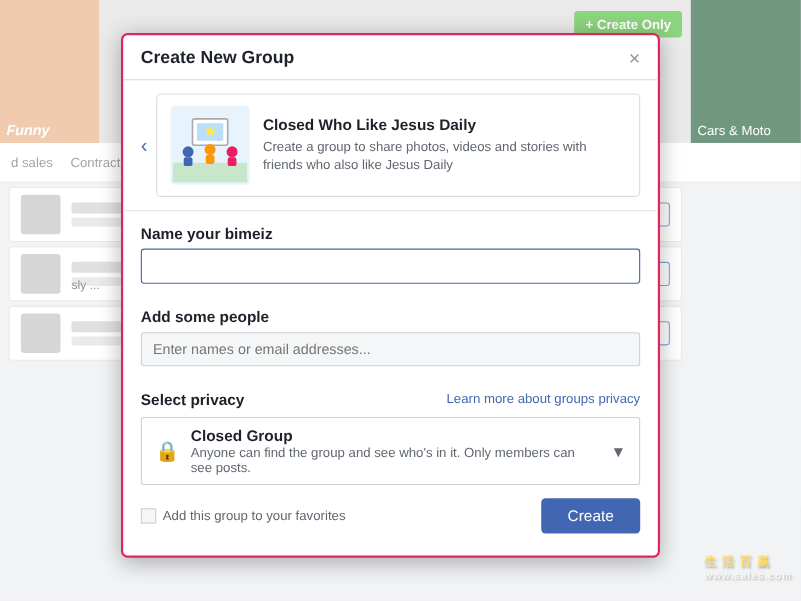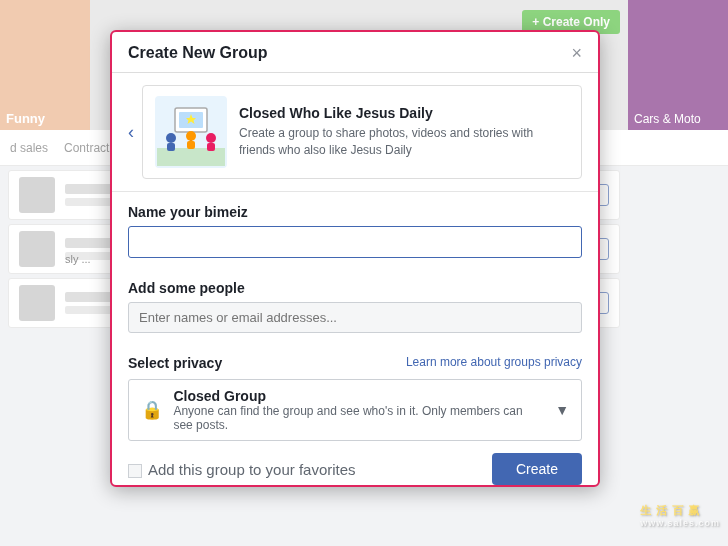--- a/index.html
+++ b/index.html
@@ -31,28 +31,29 @@
 
     .group-thumb-funny {
       width: 90px;
       background: #e8a87c;
       display: flex;
       align-items: flex-end;
       padding: 4px 6px;
       color: #fff;
       font-weight: bold;
       font-size: 13px;
+      font-style: italic;
     }
 
     .group-thumb-cars {
       position: absolute;
       right: 0;
       top: 0;
       width: 100px;
-      background: #701a75;
+      background: #14532d;
       height: 130px;
       display: flex;
       align-items: flex-end;
       padding: 4px 6px;
       color: #fff;
       font-size: 12px;
     }
 
     .create-group-btn-bg {
       position: absolute;
@@ -174,21 +175,21 @@
     .modal {
       position: absolute;
       top: 30px;
       left: 110px;
       width: 490px;
       background: #fff;
       border: 2px solid #e0245e;
       border-radius: 6px;
       box-shadow: 0 4px 20px rgba(0,0,0,0.3);
       z-index: 20;
-      padding-bottom: 0;
+      padding-bottom: 20px;
     }
 
     .modal-header {
       display: flex;
       align-items: center;
       justify-content: space-between;
       padding: 12px 16px 10px;
       border-bottom: 1px solid #ddd;
     }
 
@@ -358,21 +359,21 @@
       padding: 12px 16px 0;
       display: flex;
       align-items: center;
       justify-content: space-between;
     }
 
     .favorites-check {
       display: flex;
       align-items: flex-end;
       gap: 6px;
-      font-size: 15px;
+      font-size: 12px;
       color: #606770;
     }
 
     .favorites-checkbox {
       width: 14px;
       height: 14px;
       border: 1px solid #ccd0d5;
       background: #f5f6f7;
     }
 

